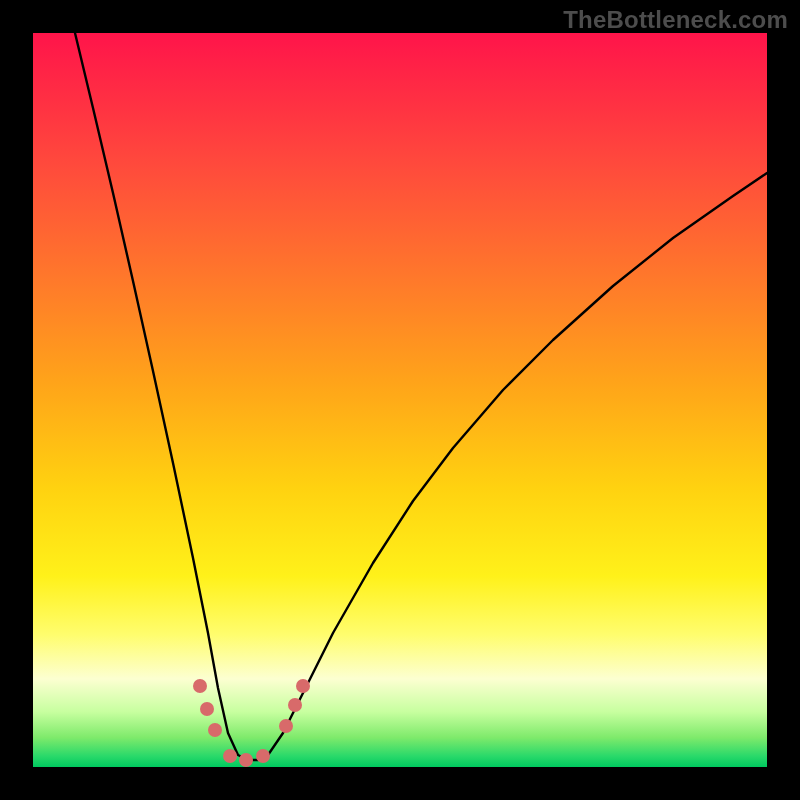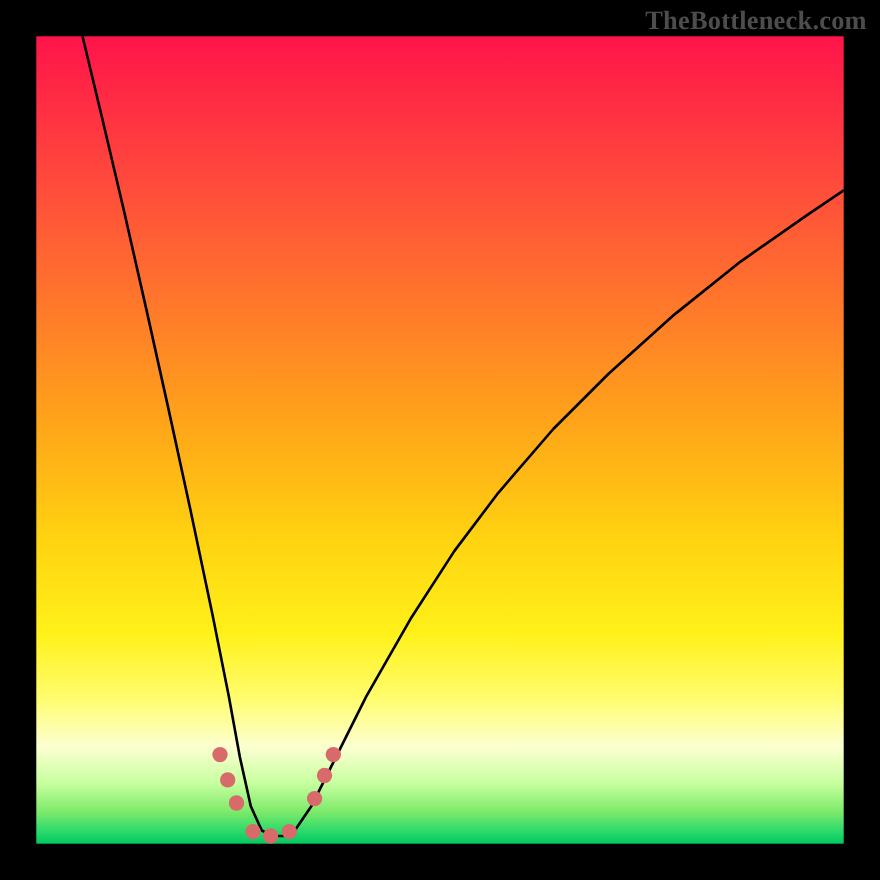--- a/index.html
+++ b/index.html
@@ -11,21 +11,20 @@
     font-family: Arial, Helvetica, sans-serif;
     overflow: hidden;
   }
   .frame {
     position: absolute;
     left: 0;
     top: 0;
     width: 800px;
     height: 800px;
     background: #000;
-    font-family: Liberation Serif, serif;
   }
   .plot-area {
     position: absolute;
     left: 33px;
     top: 33px;
     width: 734px;
     height: 734px;
     background: linear-gradient(
       to bottom,
       #ff144a 0%,

